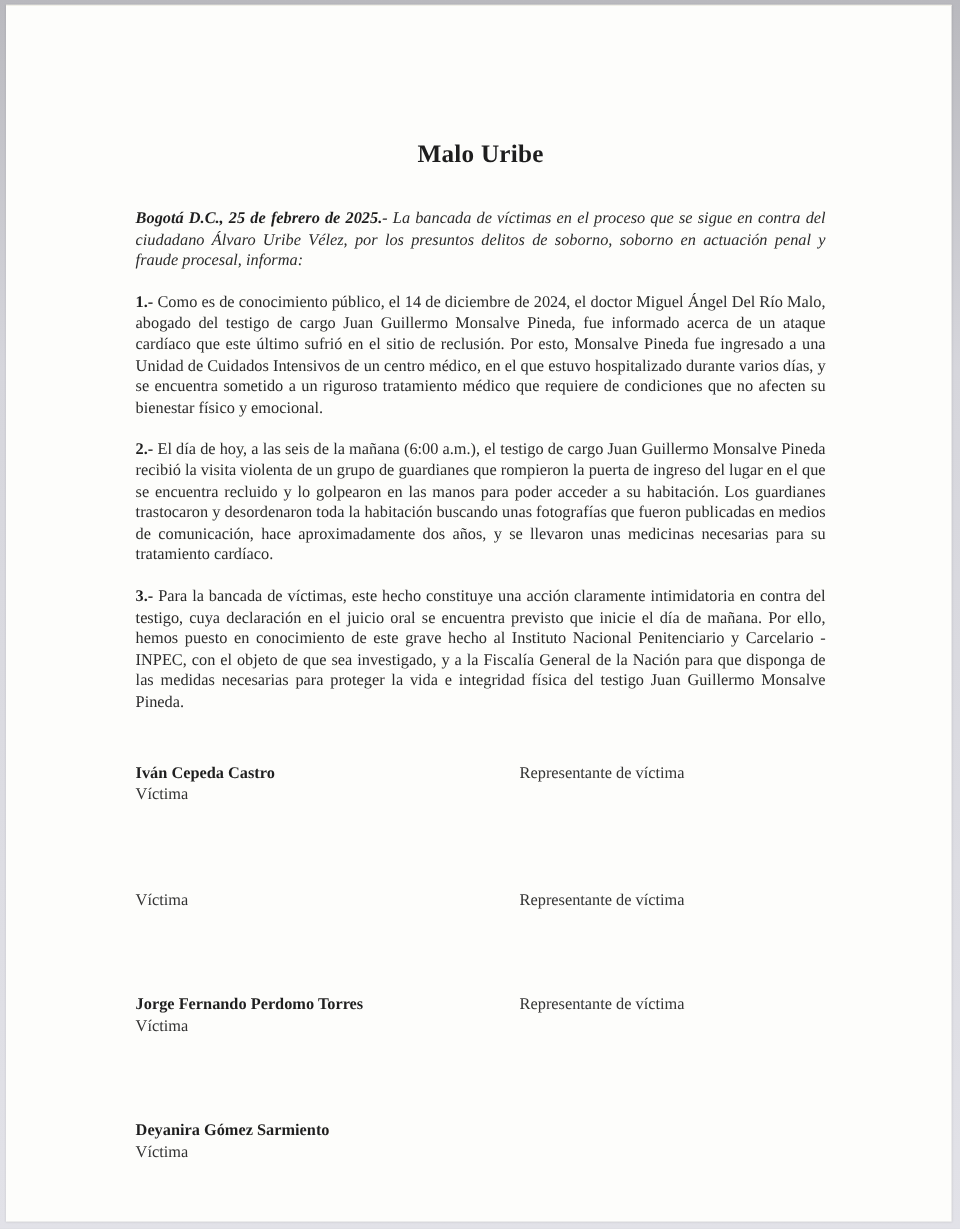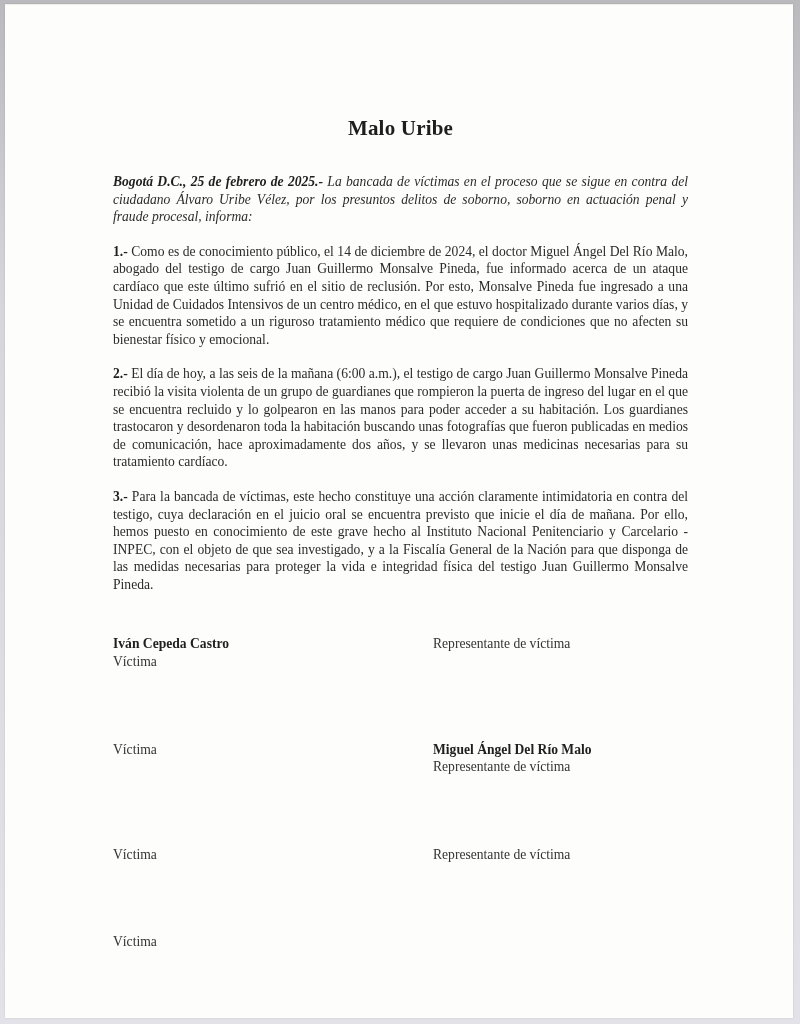--- a/index.html
+++ b/index.html
@@ -114,32 +114,33 @@
           <div class="sig-role">Víctima</div>
         </div>
         <div class="sig-cell">
           <div class="sig-role">Representante de víctima</div>
         </div>
 
         <div class="sig-cell">
           <div class="sig-role">Víctima</div>
         </div>
         <div class="sig-cell">
-          <div class="sig-name">Miguel Ángel Del Río Malo</div>
           <div class="sig-role">Representante de víctima</div>
         </div>
 
         <div class="sig-cell">
+          <div class="sig-name">Jorge Fernando Perdomo Torres</div>
           <div class="sig-role">Víctima</div>
         </div>
         <div class="sig-cell">
           <div class="sig-role">Representante de víctima</div>
         </div>
 
         <div class="sig-cell">
+          <div class="sig-name">Deyanira Gómez Sarmiento</div>
           <div class="sig-role">Víctima</div>
         </div>
         <div class="sig-cell">
           <div class="sig-name"></div>
           <div class="sig-role"></div>
         </div>
 
       </div>
 
     </div>

